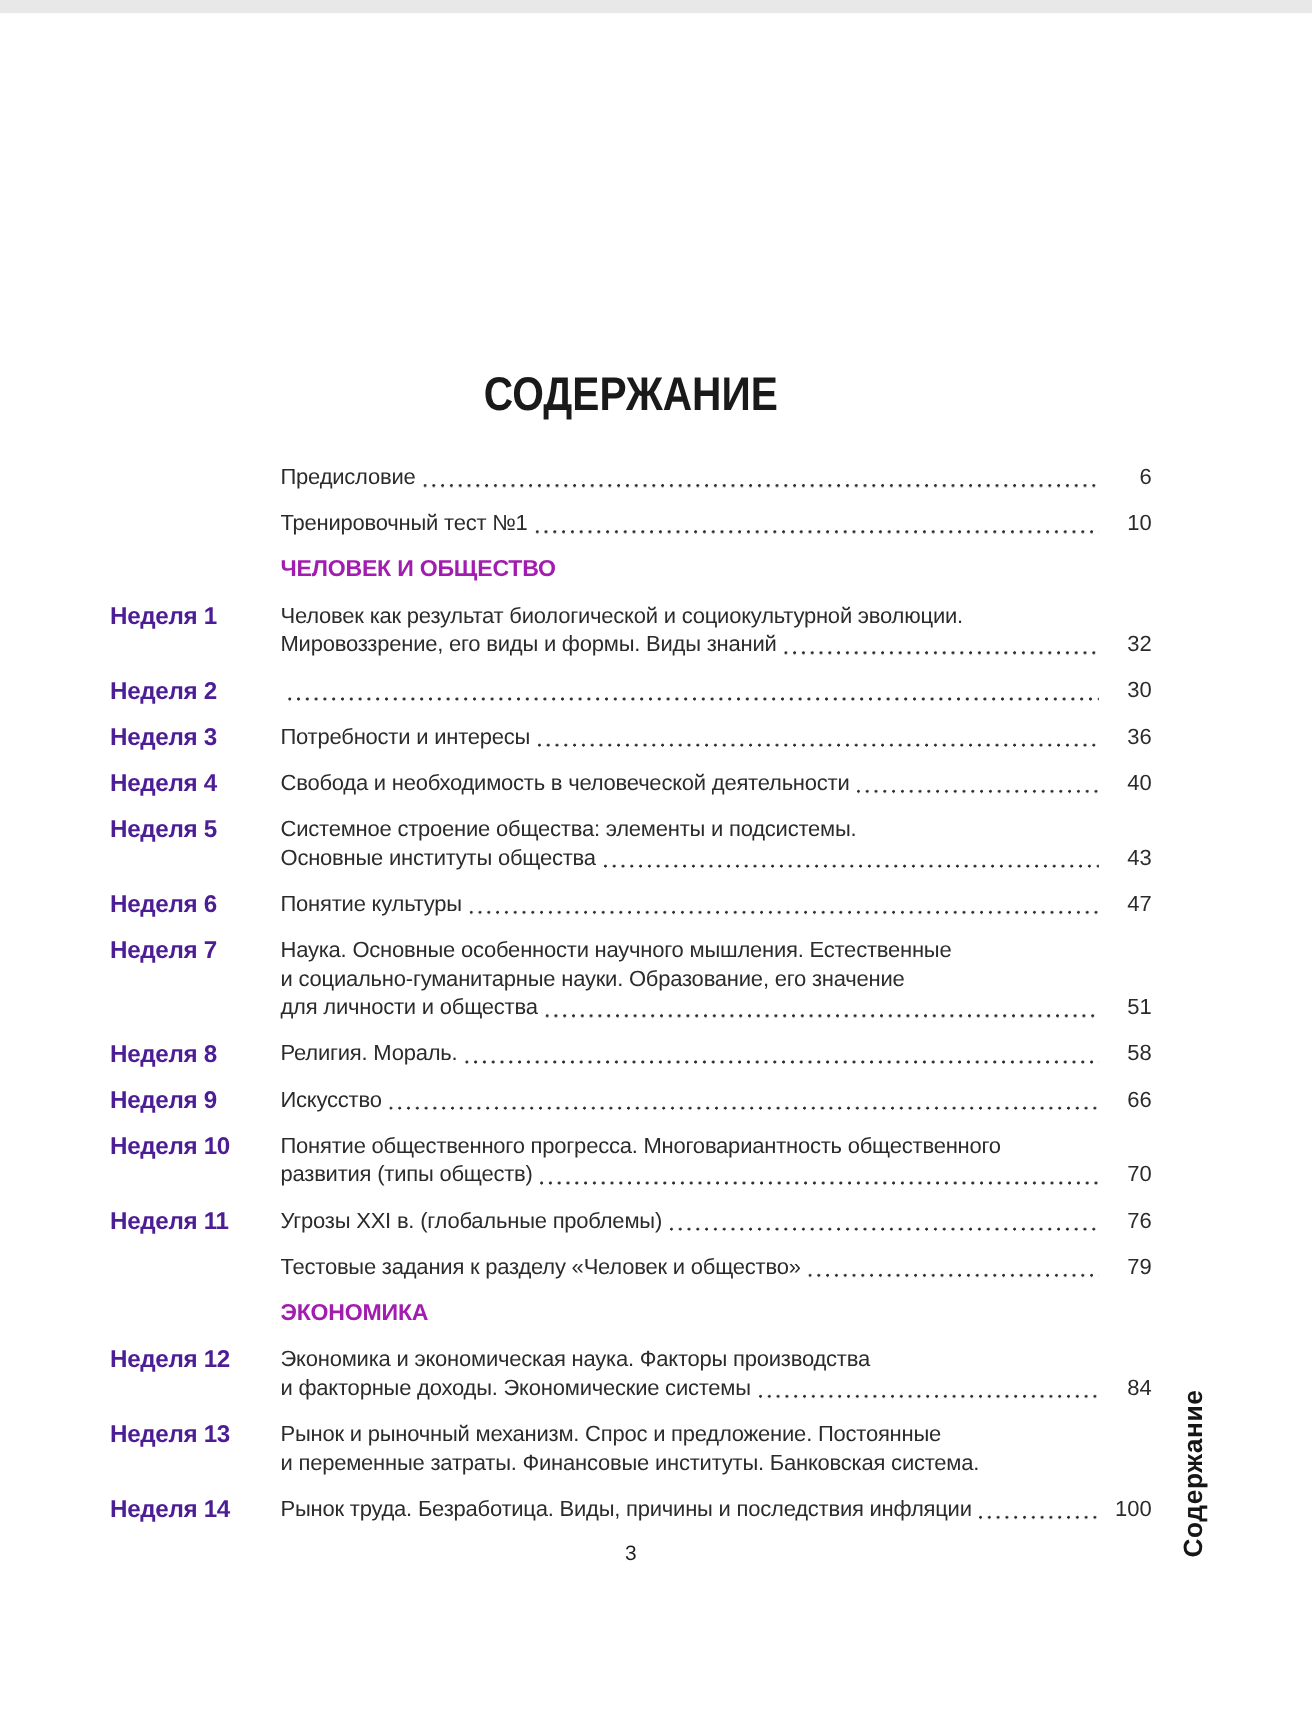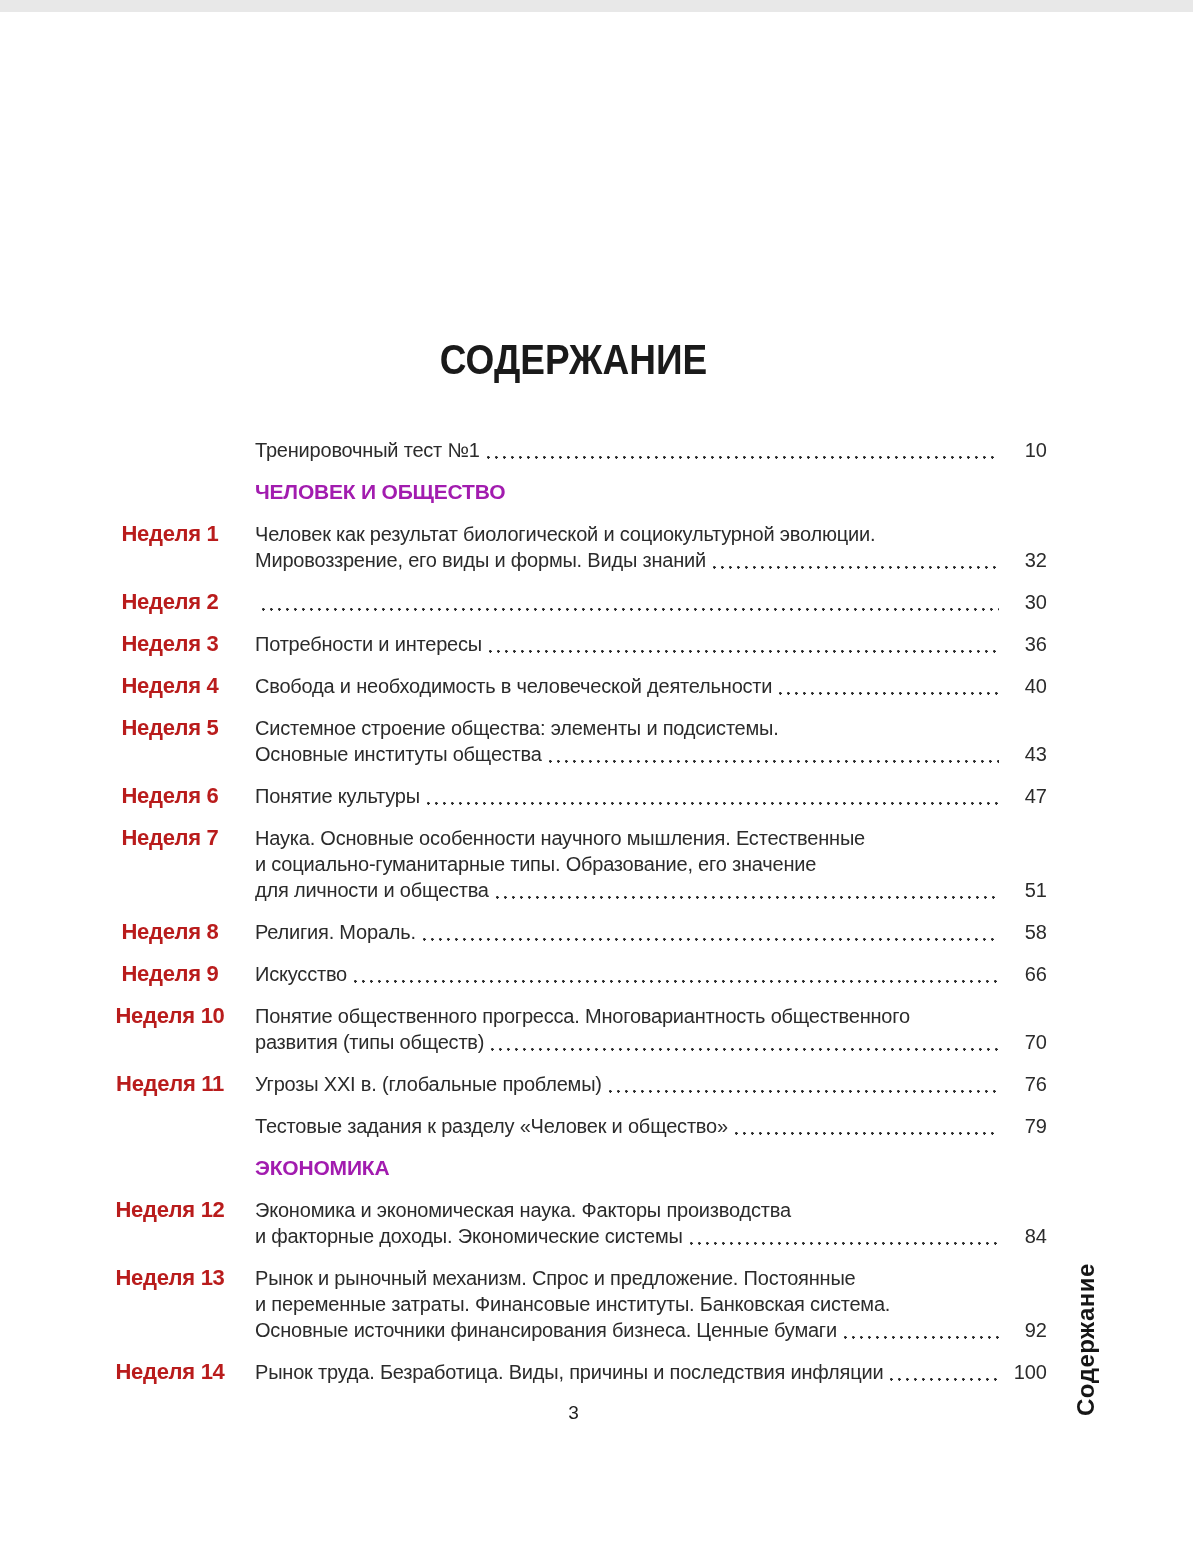--- a/index.html
+++ b/index.html
@@ -28,25 +28,24 @@
   .row {
     display: flex;
     margin-bottom: 16px;
     font-size: 20px;
     line-height: 26px;
     letter-spacing: -0.2px;
   }
   .label-col {
     width: 140px;
     flex-shrink: 0;
-    text-align: center;
     font-weight: bold;
     font-size: 22px;
     line-height: 26px;
-    color: #b91c1c;
+    color: #4c1d95;
     letter-spacing: -0.3px;
   }
   .body-col { flex: 1 1 auto; margin-left: 15px; min-width: 0; }
   .section-title {
     font-weight: bold;
     font-size: 21px;
     line-height: 26px;
     color: #a21caf;
     letter-spacing: -0.2px;
     white-space: nowrap;
@@ -90,20 +89,27 @@
 </head>
 <body>
 
 <div class="page">
   <div class="content">
 
     <div class="doc-title">СОДЕРЖАНИЕ</div>
 
     <div class="row">
       <div class="label-col"></div>
+      <div class="body-col">
+        <div class="lastline">
+          <span class="line-text">Предисловие</span>
+          <span class="dots"></span>
+          <span class="pagenum">6</span>
+        </div>
+      </div>
     </div>
 
     <div class="row">
       <div class="label-col"></div>
       <div class="body-col">
         <div class="lastline">
           <span class="line-text">Тренировочный тест №1</span>
           <span class="dots"></span>
           <span class="pagenum">10</span>
         </div>
@@ -181,21 +187,21 @@
           <span class="dots"></span>
           <span class="pagenum">47</span>
         </div>
       </div>
     </div>
 
     <div class="row">
       <div class="label-col">Неделя 7</div>
       <div class="body-col">
         <div class="line">Наука. Основные особенности научного мышления. Естественные</div>
-        <div class="line">и социально-гуманитарные типы. Образование, его значение</div>
+        <div class="line">и социально-гуманитарные науки. Образование, его значение</div>
         <div class="lastline">
           <span class="line-text">для личности и общества</span>
           <span class="dots"></span>
           <span class="pagenum">51</span>
         </div>
       </div>
     </div>
 
     <div class="row">
       <div class="label-col">Неделя 8</div>
@@ -270,25 +276,20 @@
           <span class="pagenum">84</span>
         </div>
       </div>
     </div>
 
     <div class="row">
       <div class="label-col">Неделя 13</div>
       <div class="body-col">
         <div class="line">Рынок и рыночный механизм. Спрос и предложение. Постоянные</div>
         <div class="line">и переменные затраты. Финансовые институты. Банковская система.</div>
-        <div class="lastline">
-          <span class="line-text">Основные источники финансирования бизнеса. Ценные бумаги</span>
-          <span class="dots"></span>
-          <span class="pagenum">92</span>
-        </div>
       </div>
     </div>
 
     <div class="row">
       <div class="label-col">Неделя 14</div>
       <div class="body-col">
         <div class="lastline">
           <span class="line-text">Рынок труда. Безработица. Виды, причины и последствия инфляции</span>
           <span class="dots"></span>
           <span class="pagenum">100</span>

